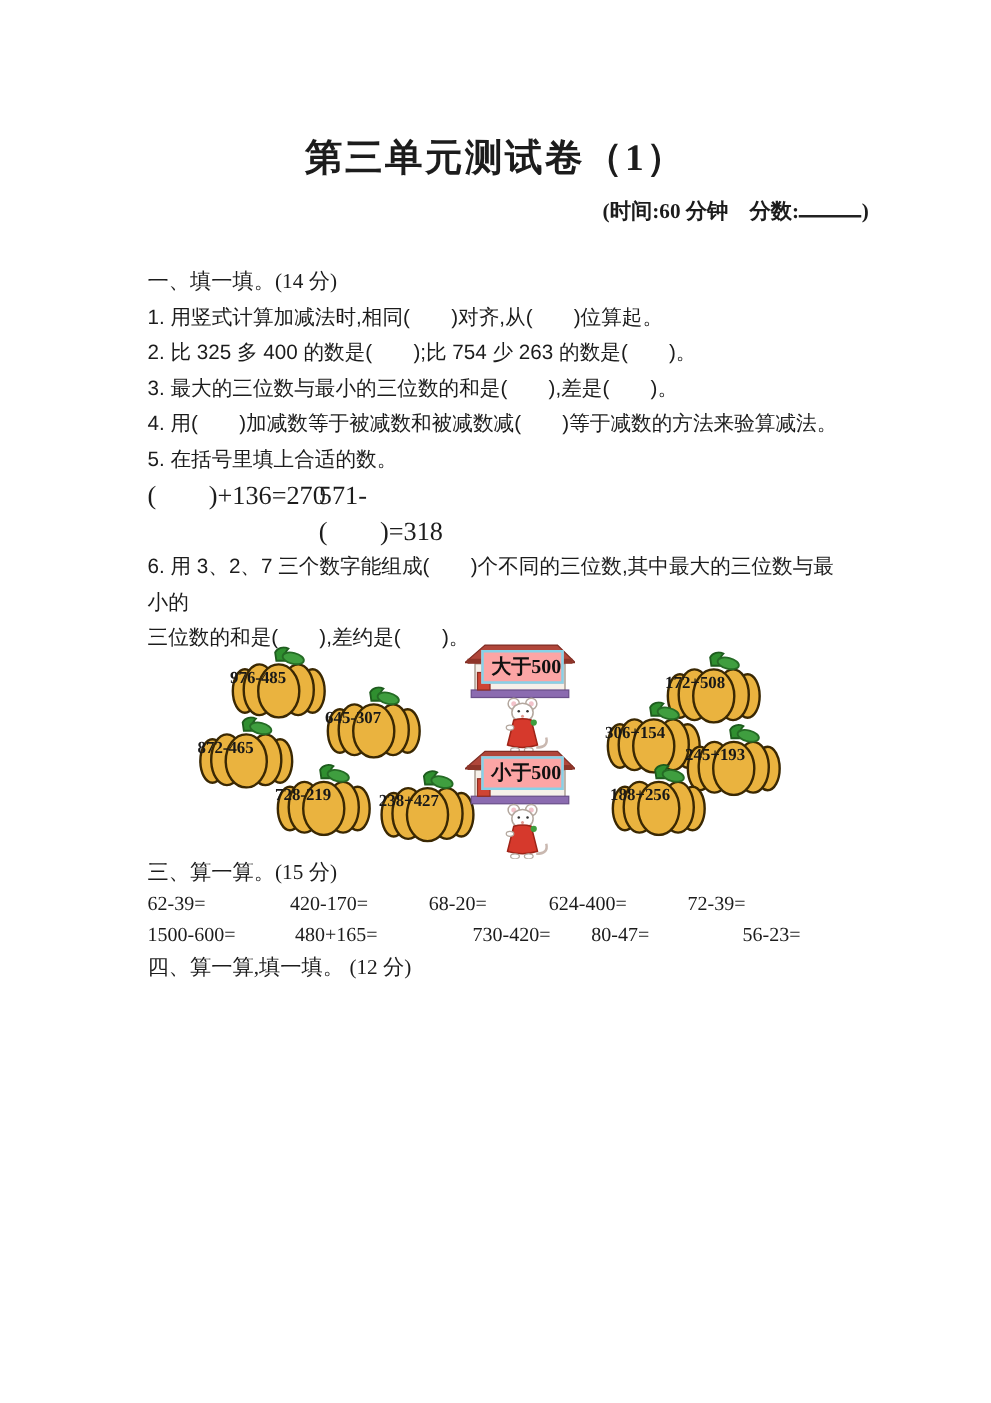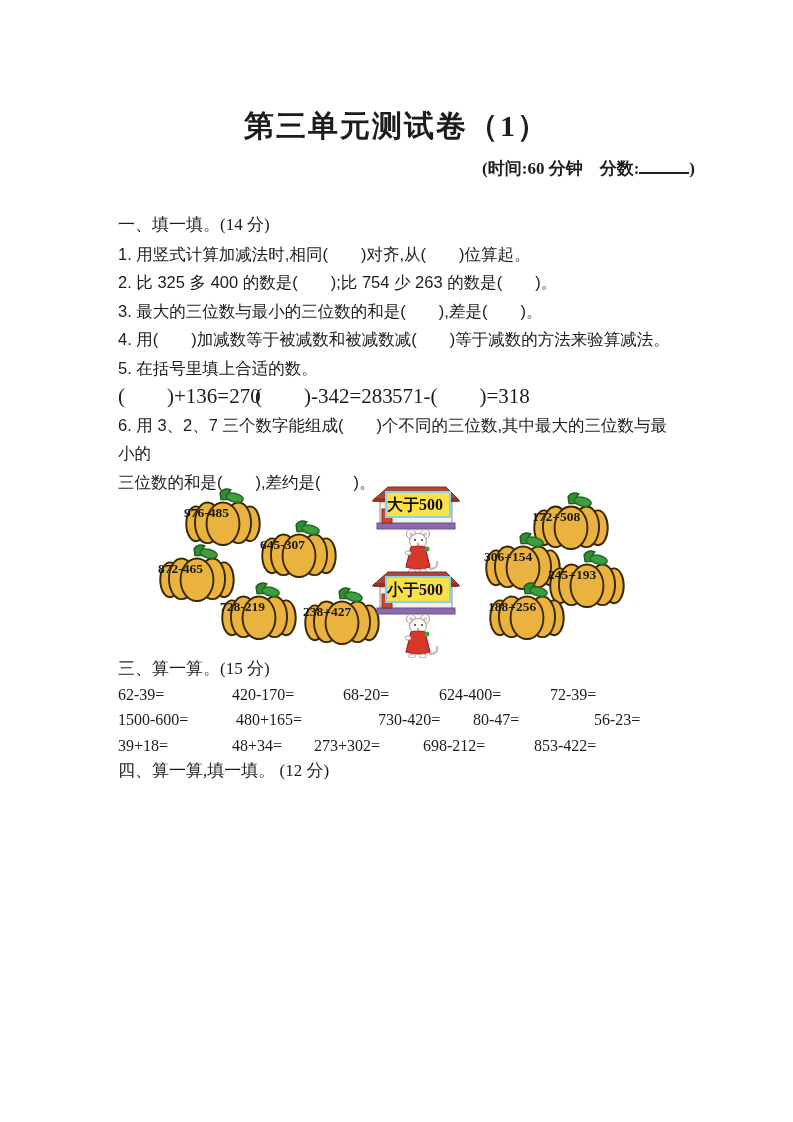--- a/index.html
+++ b/index.html
@@ -16,22 +16,22 @@
   .eq-row{display:grid;grid-template-columns:137px 137px auto;font-size:21px;
           line-height:28.5px;font-family:"Liberation Serif",serif;}
   
   .match-area{position:relative;height:166px;margin-top:-6px;}
   .pumpkin{position:absolute;width:78px;height:58px;}
   .pumpkin svg{position:absolute;left:0;top:0;width:100%;height:100%;}
   .plabel{position:absolute;left:0;right:0;top:17px;text-align:left;
           font:bold 13.5px "Liberation Serif",serif;color:#181818;}
   .house{position:absolute;width:88px;height:46px;}
   .house svg{position:absolute;left:0;top:0;width:100%;height:100%;}
-  .sign{position:absolute;left:13px;top:6px;width:62px;height:23px;background:#fde047;
-        border:2px solid #86d2e8;text-align:left;
+  .sign{position:absolute;left:13px;top:6px;width:62px;height:23px;background:#fca5a5;
+        border:2px solid #86d2e8;text-align:right;
         font:bold 16px/23px "Liberation Serif",serif;color:#111;}
   .mouse{position:absolute;width:40px;height:46px;}
   
   .calc-row{display:grid;font-size:16px;line-height:25.3px;font-family:"Liberation Serif",serif;}
   .r1{grid-template-columns:114px 111px 96px 111px auto;}
   .r2{grid-template-columns:118px 142px 95px 121px auto;}
   .r3{grid-template-columns:114px 82px 109px 111px auto;}
   .s3{line-height:26px;}
   .s4{line-height:26px;}
   
@@ -92,21 +92,20 @@
 
   <div class="content">
     <div class="sec-head">一、填一填。(14 分)</div>
     <p class="q">1. 用竖式计算加减法时,相同(　　)对齐,从(　　)位算起。</p>
     <p class="q">2. 比 325 多 400 的数是(　　);比 754 少 263 的数是(　　)。</p>
     <p class="q">3. 最大的三位数与最小的三位数的和是(　　),差是(　　)。</p>
     <p class="q">4. 用(　　)加减数等于被减数和被减数减(　　)等于减数的方法来验算减法。</p>
     <p class="q">5. 在括号里填上合适的数。</p>
     <div class="eq-row">
       <span>(　　)+136=270</span>
-      <span>(　　)-342=283</span>
       <span>571-(　　)=318</span>
     </div>
     <p class="q">6. 用 3、2、7 三个数字能组成(　　)个不同的三位数,其中最大的三位数与最小的</p>
     <p class="q">三位数的和是(　　),差约是(　　)。</p>
   </div>
 
   <div class="match-area">
 
     <div class="pumpkin" style="left:184px;top:-2px">
       <svg viewBox="0 0 80 60">
@@ -193,23 +192,16 @@
       <span>624-400=</span>
       <span>72-39=</span>
     </div>
     <div class="calc-row r2">
       <span>1500-600=</span>
       <span>480+165=</span>
       <span>730-420=</span>
       <span>80-47=</span>
       <span>56-23=</span>
     </div>
-    <div class="calc-row r3">
-      <span>39+18=</span>
-      <span>48+34=</span>
-      <span>273+302=</span>
-      <span>698-212=</span>
-      <span>853-422=</span>
-    </div>
     <div class="sec-head s4">四、算一算,填一填。 (12 分)</div>
   </div>
 
 </div>
 
 </body></html>

